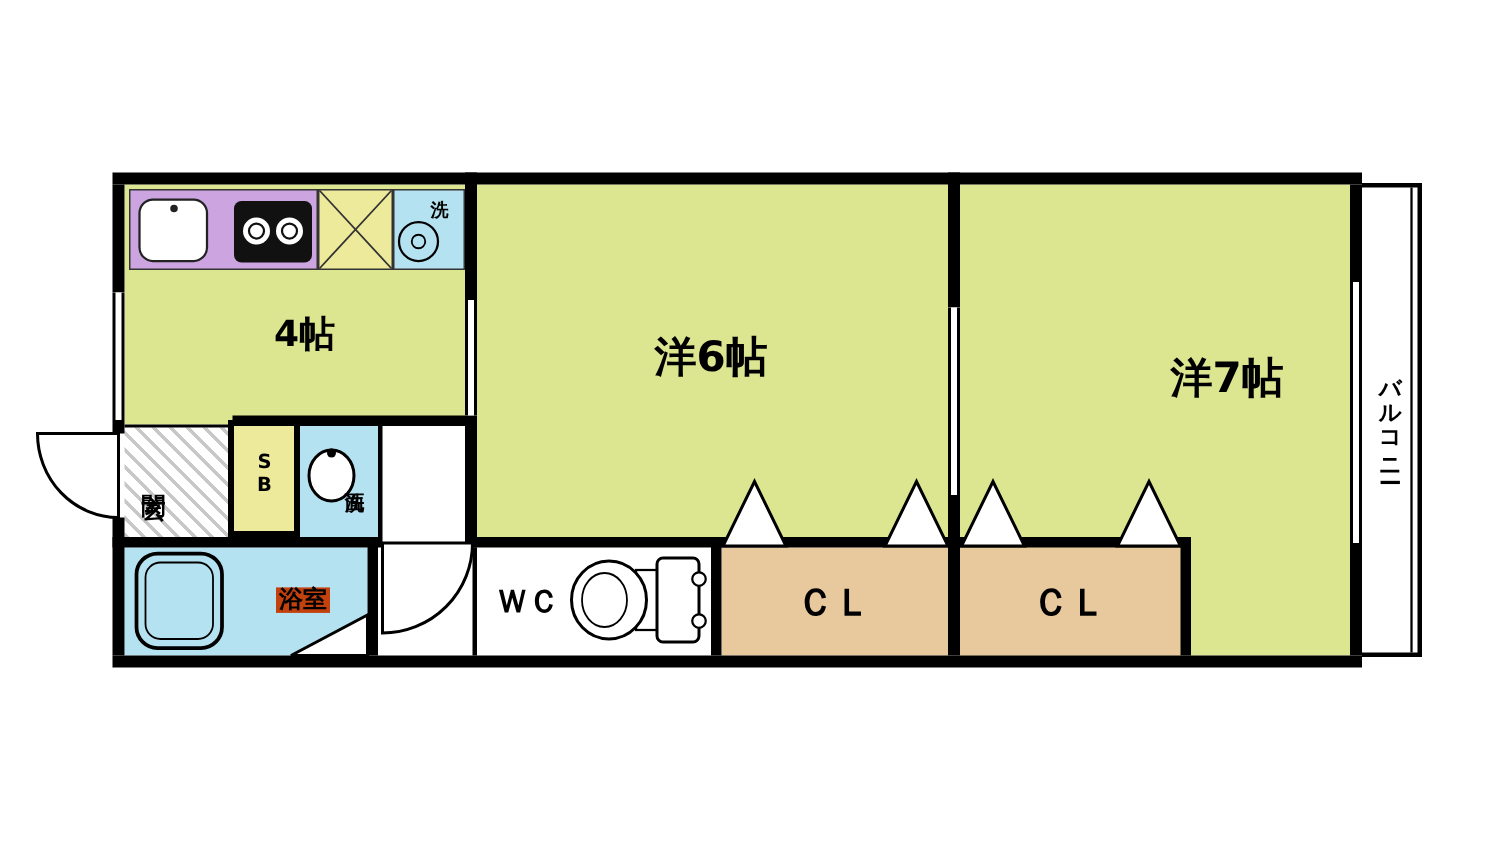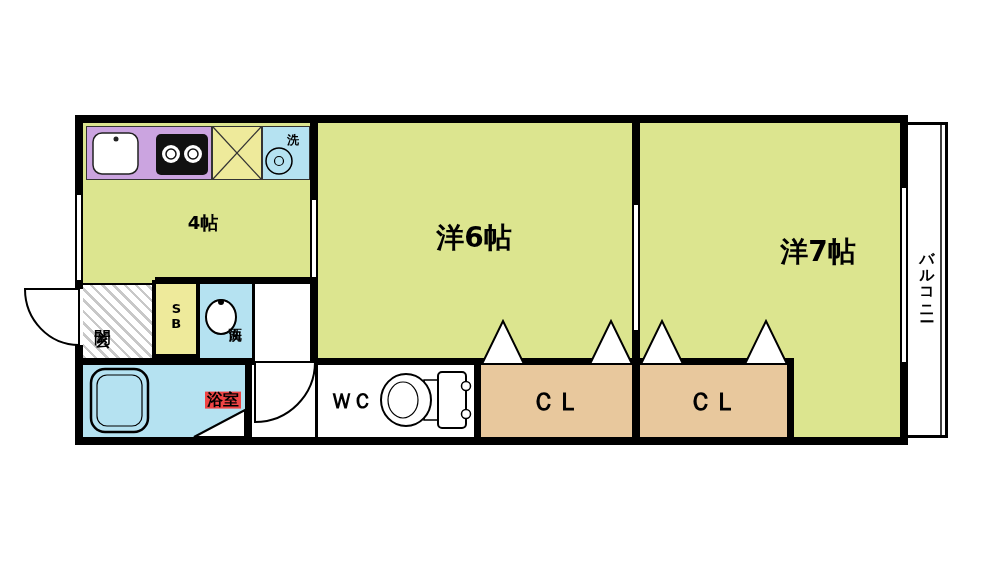--- a/index.html
+++ b/index.html
@@ -15,21 +15,21 @@
        text-align:center;white-space:nowrap;}
   .vert{writing-mode:vertical-rl;text-orientation:upright;white-space:normal;}
   #entry-hatch{background:repeating-linear-gradient(45deg,#c8c8c8 0 2.5px,#ffffff 2.5px 8px);
        border-top:2px solid #000;}
   #sb-box{background:#eeea9b;border:4px solid #000;}
   #counter{background:#cba4e0;border:1px solid #333;}
   #x-box{background:#eeea9b;border:1px solid #333;}
   #laundry-box{background:#b5e2f1;border:1px solid #333;}
   #balcony{background:#fff;border-top:3px solid #000;border-right:3px solid #000;border-bottom:3px solid #000;}
   #overlay{position:absolute;left:0;top:0;width:1000px;height:562px;pointer-events:none;}
-  #lbl-bath{background:#ef4444;padding:0 2px;margin-left:21px;}
+  #lbl-bath{background:#c2410c;padding:0 2px;}
 </style>
 </head>
 <body>
 
 <div id="stage">
 
   <div class="abs floor-main" style="left:83px;top:123px;width:227px;height:160px;"></div>
   <div class="abs floor-main" style="left:318px;top:123px;width:314px;height:235px;"></div>
   <div class="abs floor-main" style="left:640px;top:123px;width:260px;height:314px;"></div>
   <div class="abs floor-closet" style="left:481px;top:365px;width:151px;height:72px;"></div>
@@ -107,21 +107,21 @@
 
     <line x1="213" y1="127" x2="261" y2="179" stroke="#333" stroke-width="1.2"></line>
     <line x1="261" y1="127" x2="213" y2="179" stroke="#333" stroke-width="1.2"></line>
 
     <circle cx="279" cy="161" r="13" fill="none" stroke="#000" stroke-width="1.5"></circle>
     <circle cx="279" cy="161" r="4.5" fill="none" stroke="#000" stroke-width="1.2"></circle>
 
     <line x1="941" y1="125" x2="941" y2="435" stroke="#000" stroke-width="1.5"></line>
   </svg>
 
-  <div class="lbl" style="left:203px;top:223px;font-size:18px;">4帖</div>
+  <div class="lbl" style="left:203px;top:223px;font-size:24px;">4帖</div>
   <div class="lbl" style="left:474px;top:238px;font-size:28px;">洋6帖</div>
   <div class="lbl" style="left:818px;top:252px;font-size:28px;">洋7帖</div>
   <div class="lbl" style="left:556px;top:402px;font-size:25px;">ＣＬ</div>
   <div class="lbl" style="left:713px;top:402px;font-size:25px;">ＣＬ</div>
   <div class="lbl" style="left:352px;top:401px;font-size:21px;">ＷＣ</div>
   <div class="lbl" id="lbl-bath" style="left:202px;top:400px;font-size:16px;">浴室</div>
   <div class="lbl vert" style="left:102px;top:317px;font-size:16px;">玄関</div>
   <div class="lbl vert" style="left:176px;top:316px;font-size:13px;">SB</div>
   <div class="lbl vert" style="left:235px;top:318px;font-size:13px;">洗面</div>
   <div class="lbl" style="left:293px;top:140px;font-size:12px;">洗</div>

